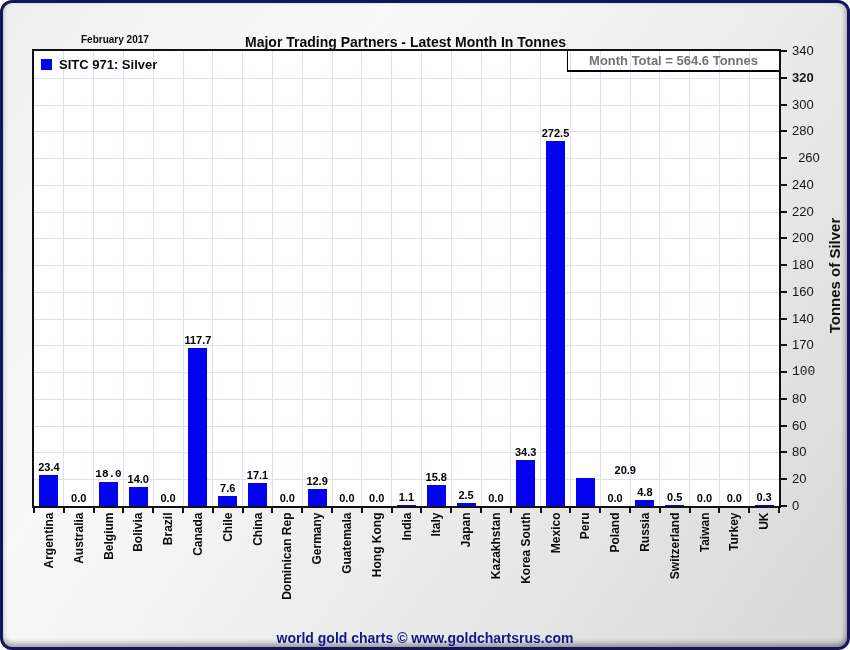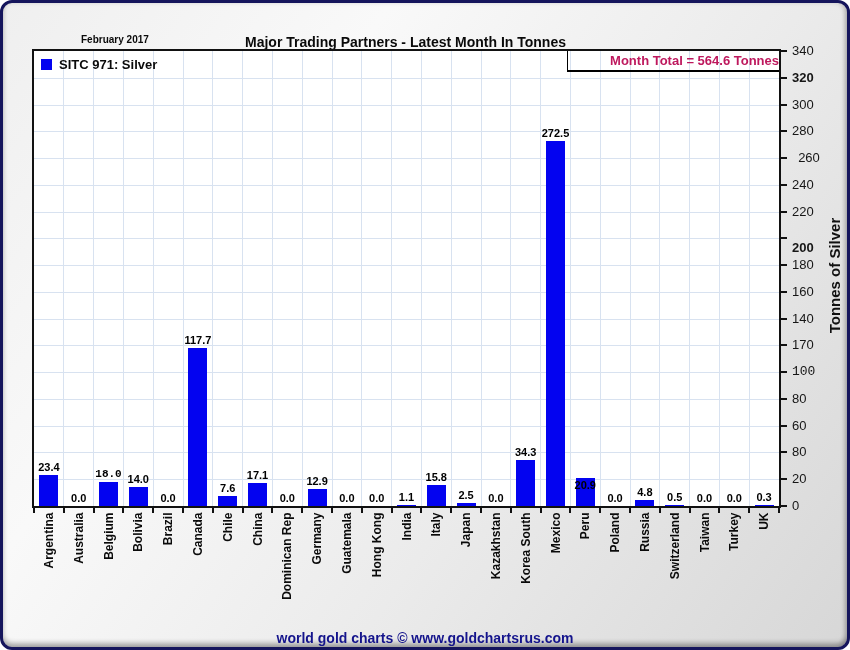--- a/index.html
+++ b/index.html
@@ -26,21 +26,21 @@
   .hgrid{position:absolute;left:0;width:745px;height:1px;background:#d8e2f0;}
   .vgrid{position:absolute;top:0;height:455px;width:1px;background:#d8e2f0;}
   .bar{position:absolute;}
   .bar-label{position:absolute;width:40px;text-align:center;font-size:11px;font-weight:bold;color:#000;}
   .legend{position:absolute;left:7px;top:6px;display:flex;align-items:center;}
   .legend .swatch{width:11px;height:11px;margin-right:7px;}
   .legend .lbl{font-size:13px;font-weight:bold;color:#0a0a0a;}
   .month-total{
     position:absolute;right:0;top:0;width:211px;height:19px;line-height:19px;
     border-left:1px solid #000;border-bottom:2px solid #000;
-    text-align:right;font-size:13px;font-weight:bold;color:#be185d;
+    text-align:center;font-size:13px;font-weight:bold;color:#737373;
   }
   .ytick{position:absolute;width:7px;height:2px;background:#111;}
   .ylab{position:absolute;width:34px;height:16px;line-height:16px;font-size:13px;color:#161616;text-align:left;}
   .xtick{position:absolute;width:2px;height:5px;background:#111;}
   .xlab{
     position:absolute;width:110px;height:15px;line-height:15px;
     font-size:12px;font-weight:bold;color:#0a0a0a;text-align:right;
     transform:rotate(-90deg);white-space:nowrap;
   }
   .ytitle{
@@ -126,21 +126,21 @@
         <div class="bar" style="left: 392.8px; top: 434px; width: 19px; height: 21px; background: rgb(3, 3, 240);"></div>
         <div class="bar-label" style="left: 382.3px; top: 420px;">15.8</div>
         <div class="bar" style="left: 422.6px; top: 452px; width: 19px; height: 3px; background: rgb(3, 3, 240);"></div>
         <div class="bar-label" style="left: 412.1px; top: 438px;">2.5</div>
         <div class="bar-label" style="left: 441.9px; top: 441px;">0.0</div>
         <div class="bar" style="left: 482.2px; top: 409px; width: 19px; height: 46px; background: rgb(3, 3, 240);"></div>
         <div class="bar-label" style="left: 471.7px; top: 395px;">34.3</div>
         <div class="bar" style="left: 512px; top: 90px; width: 19px; height: 365px; background: rgb(3, 3, 240);"></div>
         <div class="bar-label" style="left: 501.5px; top: 76px;">272.5</div>
         <div class="bar" style="left: 541.8px; top: 427px; width: 19px; height: 28px; background: rgb(3, 3, 240);"></div>
-        <div class="bar-label" style="left: 531.3px; top: 428px;">20.9</div>
+        <div class="bar-label" style="left: 531.3px; top: 413px; padding-left: 40px;">20.9</div>
         <div class="bar-label" style="left: 561.1px; top: 441px;">0.0</div>
         <div class="bar" style="left: 601.4px; top: 449px; width: 19px; height: 6px; background: rgb(3, 3, 240);"></div>
         <div class="bar-label" style="left: 590.9px; top: 435px;">4.8</div>
         <div class="bar" style="left: 631.2px; top: 454px; width: 19px; height: 1px; background: rgb(3, 3, 240);"></div>
         <div class="bar-label" style="left: 620.7px; top: 440px;">0.5</div>
         <div class="bar-label" style="left: 650.5px; top: 441px;">0.0</div>
         <div class="bar-label" style="left: 680.3px; top: 441px;">0.0</div>
         <div class="bar" style="left: 720.6px; top: 454px; width: 19px; height: 1px; background: rgb(3, 3, 240);"></div>
         <div class="bar-label" style="left: 710.1px; top: 440px;">0.3</div>
       </div>
@@ -166,21 +166,21 @@
       <div class="ylab" style="left: 789px; top: 361.176px; font-family: Liberation Mono, monospace;">100</div>
       <div class="ytick" style="left: 777px; top: 341.412px;"></div>
       <div class="ylab" style="left: 789px; top: 334.412px;">170</div>
       <div class="ytick" style="left: 777px; top: 314.647px;"></div>
       <div class="ylab" style="left: 789px; top: 307.647px;">140</div>
       <div class="ytick" style="left: 777px; top: 287.882px;"></div>
       <div class="ylab" style="left: 789px; top: 280.882px;">160</div>
       <div class="ytick" style="left: 777px; top: 261.118px;"></div>
       <div class="ylab" style="left: 789px; top: 254.118px;">180</div>
       <div class="ytick" style="left: 777px; top: 234.353px;"></div>
-      <div class="ylab" style="left: 789px; top: 237px; font-weight: bold;">200</div>
+      <div class="ylab" style="left: 789px; top: 227px;">200</div>
       <div class="ytick" style="left: 777px; top: 207.588px;"></div>
       <div class="ylab" style="left: 789px; top: 200.588px;">220</div>
       <div class="ytick" style="left: 777px; top: 180.824px;"></div>
       <div class="ylab" style="left: 789px; top: 173.824px;">240</div>
       <div class="ytick" style="left: 777px; top: 154.059px;"></div>
       <div class="ylab" style="left: 789px; top: 147.059px; text-align: center;">260</div>
       <div class="ytick" style="left: 777px; top: 127.294px;"></div>
       <div class="ylab" style="left: 789px; top: 120.294px;">280</div>
       <div class="ytick" style="left: 777px; top: 100.529px;"></div>
       <div class="ylab" style="left: 789px; top: 93.5294px;">300</div>

